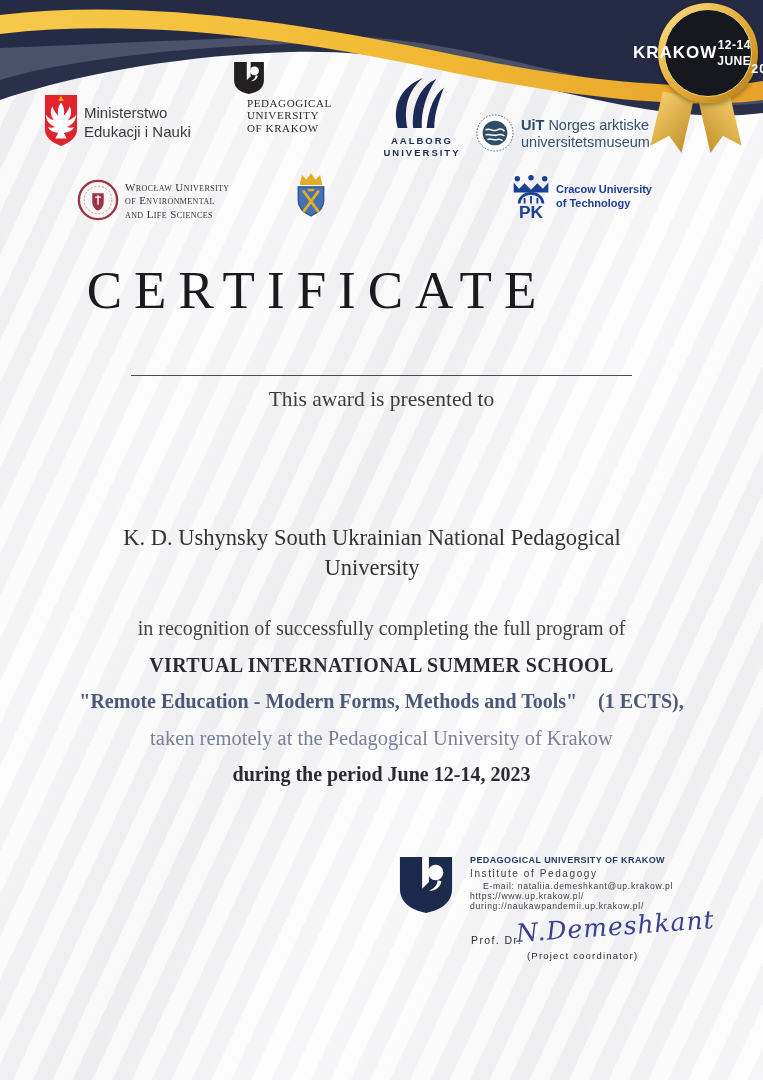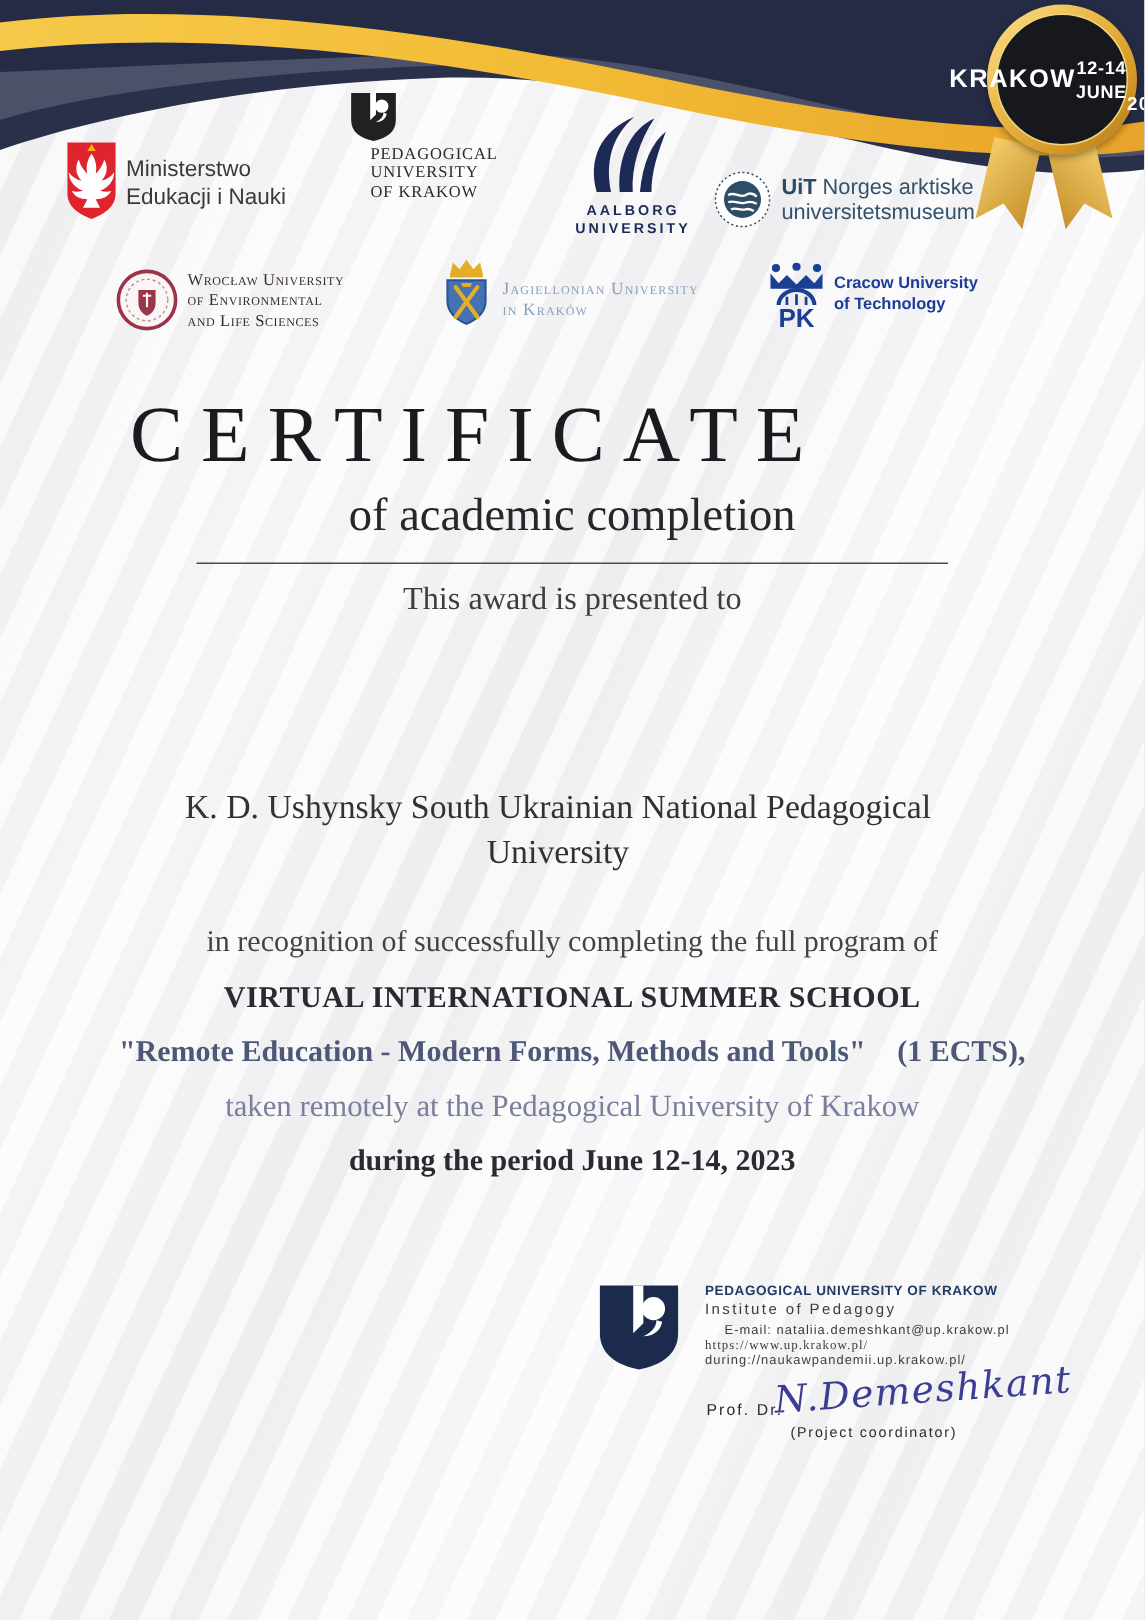--- a/index.html
+++ b/index.html
@@ -54,21 +54,21 @@
   .bl2{font-weight:bold;color:#2a2a32;letter-spacing:.4px;}
   .bl3{font-weight:bold;color:#4d5878;}
   .bl3s{font-weight:bold;color:#4d5878;margin-left:16px;}
   .bl4{color:#7a7f9b;font-size:20.5px;}
   .bl5{font-weight:bold;color:#2a2a32;}
   
   .f-org{left:470px;top:855px;font-family:"Liberation Sans",sans-serif;font-size:9px;font-weight:bold;
         letter-spacing:.4px;color:#233a63;}
   .f-inst{left:470px;top:868px;font-family:"Liberation Sans",sans-serif;font-size:10px;letter-spacing:1.6px;color:#3d3d3f;}
   .f-mail{left:483px;top:881px;font-family:"Liberation Sans",sans-serif;font-size:8.6px;letter-spacing:.7px;color:#3d3d3f;}
-  .f-url1{left:470px;top:891px;font-family:Liberation Serif, serif;font-size:8.6px;letter-spacing:.7px;color:#3d3d3f;}
+  .f-url1{left:470px;top:891px;font-family:Liberation Sans, sans-serif;font-size:8.6px;letter-spacing:.7px;color:#3d3d3f;}
   .f-url2{left:470px;top:901px;font-family:"Liberation Sans",sans-serif;font-size:8.6px;letter-spacing:.7px;color:#3d3d3f;}
   .f-prof{left:471px;top:934px;font-family:"Liberation Sans",sans-serif;font-size:10.5px;letter-spacing:1.4px;color:#2b2b2b;}
   .f-sign{left:516px;top:912px;font-family:"DejaVu Serif",serif;font-style:italic;font-size:25px;
         color:#3b3e92;transform:rotate(-4deg);letter-spacing:1px;}
   .f-role{left:527px;top:950px;font-family:"Liberation Sans",sans-serif;font-size:9.5px;letter-spacing:1.2px;color:#2b2b2b;}
 </style>
 </head>
 <body>
 
 <div class="page">
@@ -172,43 +172,38 @@
     <div>and Life Sciences</div>
   </div>
 
   <svg class="abs" style="left:291px;top:171px;width:40px;height:48px" viewBox="0 0 44 52">
     <path fill="#e3ad26" d="M10,13 L12,4 L17,9 L22,2 L27,9 L32,4 L34,13 Z"></path>
     <rect x="10" y="12" width="24" height="3" fill="#e3ad26"></rect>
     <path d="M8,17 h28 v15 c0,9 -7,14 -14,17 c-7,-3 -14,-8 -14,-17 Z" fill="#4472b2" stroke="#2c5290" stroke-width="1.5"></path>
     <path stroke="#e3ad26" stroke-width="3" stroke-linecap="round" d="M14,22 L30,44 M30,22 L14,44"></path>
     <path fill="#e3ad26" d="M18,19 h8 l-1,3 h-6 Z"></path>
   </svg>
-  <div class="abs jag-text">
-    <div>Jagiellonian University</div>
-    <div>in Kraków</div>
-  </div>
 
   <svg class="abs" style="left:510px;top:174px;width:42px;height:46px" viewBox="0 0 46 50">
     <g fill="#1b3f94">
       <circle cx="8" cy="5" r="3"></circle>
         <circle cx="23" cy="4" r="3"></circle>
         <circle cx="38" cy="5" r="3"></circle>
       <path d="M4,9 L10,16 L16,10 L23,17 L30,10 L36,16 L42,9 L42,20 L4,20 Z"></path>
     </g>
     <path d="M10,32 a13,11 0 0 1 26,0" stroke="#1b3f94" stroke-width="3" fill="none"></path>
     <path d="M16,26 v6 M23,24 v8 M30,26 v6" stroke="#1b3f94" stroke-width="2"></path>
     <text x="23" y="48" text-anchor="middle" font-family="Liberation Sans, sans-serif" font-size="19" font-weight="bold" fill="#1b3f94">PK</text>
   </svg>
   <div class="abs cracow-text">
     <div>Cracow University</div>
     <div>of Technology</div>
   </div>
 
   <div class="abs c-title">CERTIFICATE</div>
-  <div class="abs c-sub">of academic completion</div>
   <div class="abs c-rule"></div>
   <div class="abs c-presented">This award is presented to</div>
   <div class="abs c-affil">
     <div>K. D. Ushynsky South Ukrainian National Pedagogical</div>
     <div>University</div>
   </div>
   <div class="abs c-body">
     <div class="bl1">in recognition of successfully completing the full program of</div>
     <div class="bl2">VIRTUAL INTERNATIONAL SUMMER SCHOOL</div>
     <div><span class="bl3">"Remote Education - Modern Forms, Methods and Tools"</span><span class="bl3s"> (1 ECTS),</span></div>

